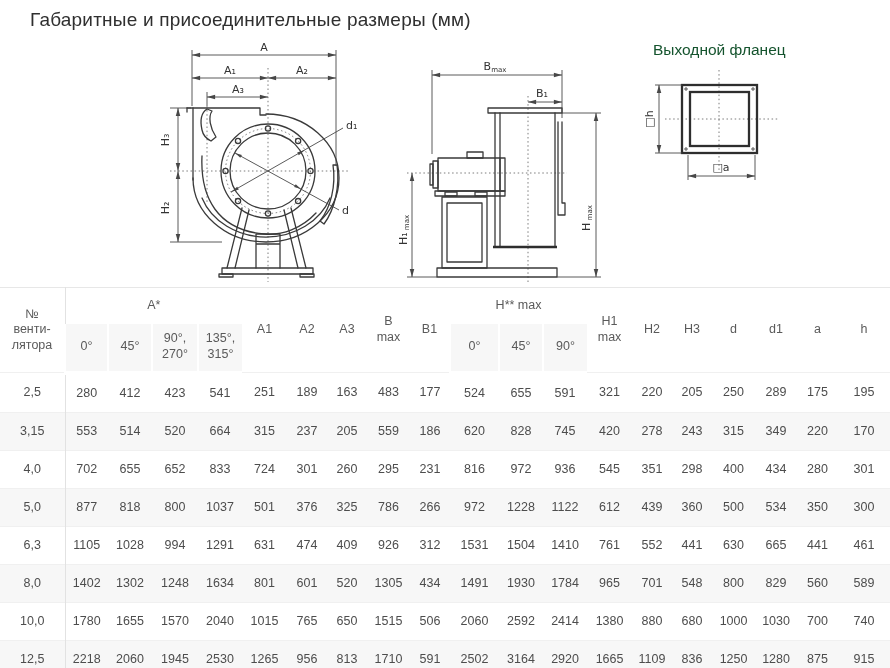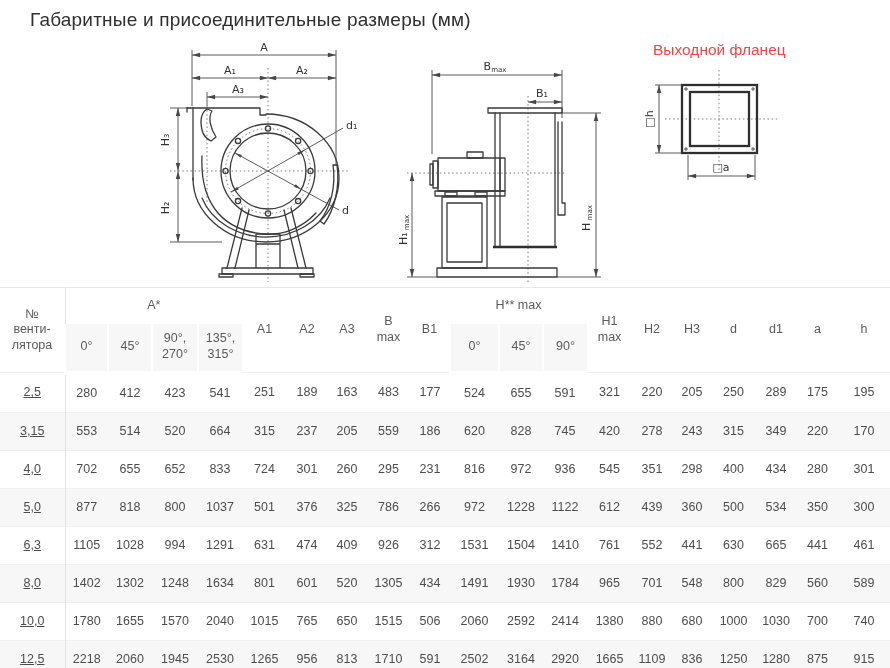--- a/index.html
+++ b/index.html
@@ -6,21 +6,21 @@
   body {
     width:890px; height:668px; position:relative; overflow:hidden;
     background:#ffffff; font-family:"Liberation Sans", sans-serif;
   }
   .page-title {
     position:absolute; top:9px; left:30px; width:830px; text-align:left;
     font-size:19px; color:#2f2f2f; letter-spacing:.2px;
   }
   .drawings { position:absolute; top:0; left:0; width:890px; height:287px; }
   .drawings svg { position:absolute; overflow:visible; }
-  .flange-title { position:absolute; left:653px; top:41px; font-size:15.5px; color:#ef4444; }
+  .flange-title { position:absolute; left:653px; top:41px; font-size:15.5px; color:#14532d; }
 
   
   .s-main  { stroke:#3a3a3a; stroke-width:1.3; fill:none; stroke-linejoin:round; stroke-linecap:round; }
   .s-bold  { stroke:#2e2e2e; stroke-width:2.4; fill:none; }
   .s-thick { stroke:#2e2e2e; stroke-width:2.3; fill:none; stroke-linejoin:miter; }
   .s-dim   { stroke:#474747; stroke-width:0.9; fill:none; }
   .s-dot   { stroke:#5a5a5a; stroke-width:0.8; fill:none; stroke-dasharray:1.5 2.6; }
   .arr     { fill:#474747; stroke:none; }
   .drawings text { font-family:"DejaVu Sans", sans-serif; font-size:11px; fill:#333; }
 
@@ -35,21 +35,21 @@
     vertical-align:middle; line-height:1.25; padding:2px 1px;
   }
   .dims tr.hrow1 { height:36px; }
   .dims tr.hrow2 { height:49px; }
   .dims th.c1 { border-right:1px solid #e2e2e2; }
   .dims th.sub { background:#f7f7f7; border-left:2px solid #fff; border-bottom:4px solid #fff; }
   .dims td {
     text-align:center; vertical-align:middle; height:37px;
     border-top:1px solid #f0f0f0; padding:0 1px;
   }
-  .dims td.num { border-right:1px solid #e2e2e2;text-decoration:underline; }
+  .dims td.num { border-right:1px solid #e2e2e2; }
   .dims tbody tr:nth-child(even) { background:#f7f7f7; }
 </style>
 </head>
 <body>
 
 <div class="page-title">Габаритные и присоединительные размеры (мм)</div>
 
 <div class="drawings">
 
   <svg style="left:150px; top:40px;" width="215" height="245" viewBox="0 0 215 245">

